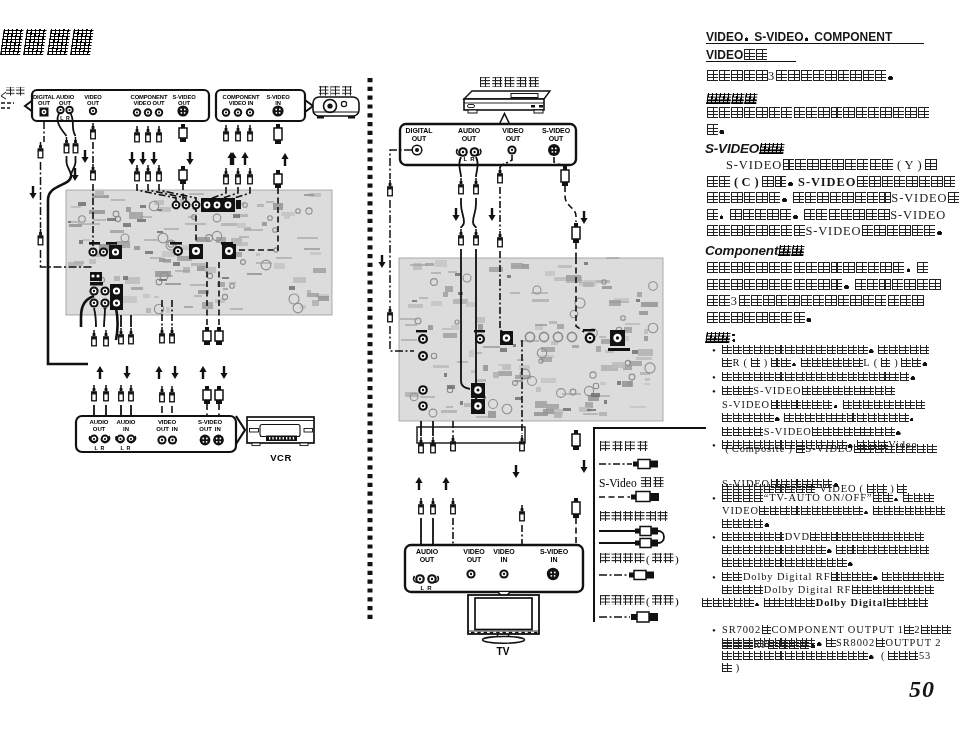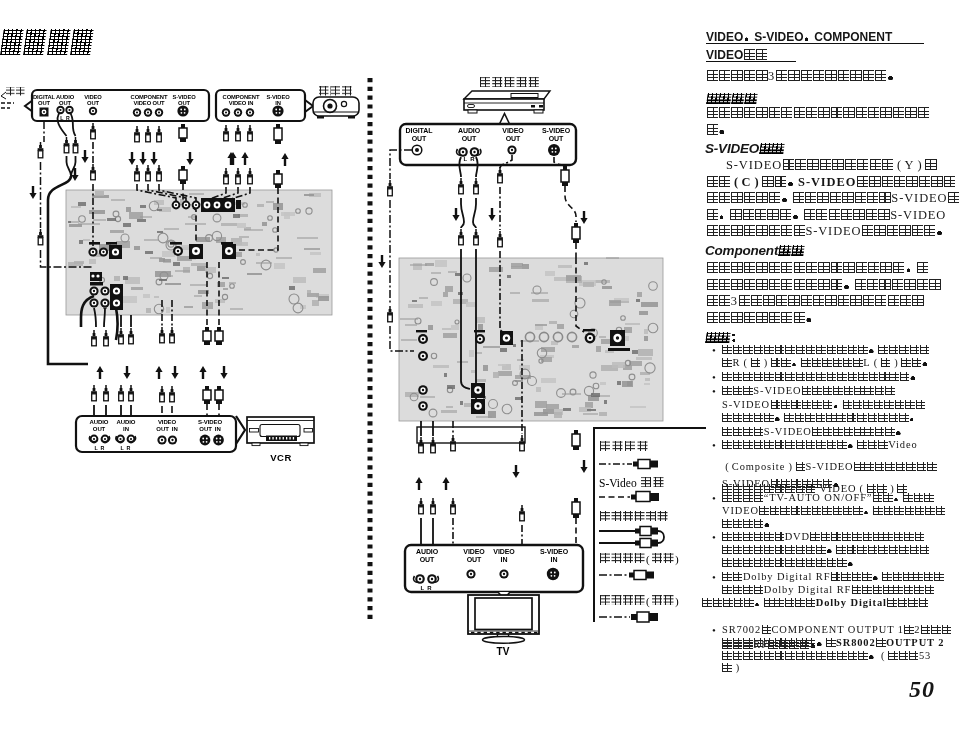--- a/index.html
+++ b/index.html
@@ -1247,31 +1247,31 @@
 <div class="hd" style="left:705px;top:331.2px;"><b class="ch"></b><b class="ch"></b><b class="cl"></b></div>
 
 <div class="nt" style="left:722px;top:344.6px;"><span class="bu">•</span><b class="c"></b><b class="c"></b><b class="c"></b><b class="c"></b><b class="c"></b><b class="c"></b><b class="c"></b><b class="c"></b><b class="c"></b><b class="c"></b><b class="c"></b><b class="c"></b><b class="c"></b><b class="c"></b><b class="p"></b><b class="c"></b><b class="c"></b><b class="c"></b><b class="c"></b><b class="c"></b></div>
 <div class="nt" style="left:722px;top:357.6px;"><b class="c"></b><span class="lt">R</span><span class="pw">(</span><b class="c"></b><span class="pw">)</span><b class="c"></b><b class="c"></b><b class="m"></b><b class="c"></b><b class="c"></b><b class="c"></b><b class="c"></b><b class="c"></b><b class="c"></b><span class="lt">L</span><span class="pw">(</span><b class="c"></b><span class="pw">)</span><b class="c"></b><b class="c"></b><b class="p"></b></div>
 <div class="nt" style="left:722px;top:371.6px;"><span class="bu">•</span><b class="c"></b><b class="c"></b><b class="c"></b><b class="c"></b><b class="c"></b><b class="c"></b><b class="c"></b><b class="c"></b><b class="c"></b><b class="c"></b><b class="c"></b><b class="c"></b><b class="c"></b><b class="c"></b><b class="c"></b><b class="c"></b><b class="c"></b><b class="c"></b><b class="p"></b></div>
 <div class="nt" style="left:722px;top:385.6px;"><span class="bu">•</span><b class="c"></b><b class="c"></b><b class="c"></b><span class="lt">S-VIDEO</span><b class="c"></b><b class="c"></b><b class="c"></b><b class="c"></b><b class="c"></b><b class="c"></b><b class="c"></b><b class="c"></b><b class="c"></b></div>
 <div class="nt" style="left:722px;top:399.6px;"><span class="lt">S-VIDEO</span><b class="c"></b><b class="c"></b><b class="c"></b><b class="c"></b><b class="c"></b><b class="c"></b><b class="m"></b><b class="c"></b><b class="c"></b><b class="c"></b><b class="c"></b><b class="c"></b><b class="c"></b><b class="c"></b><b class="c"></b></div>
 <div class="nt" style="left:722px;top:412.6px;"><b class="c"></b><b class="c"></b><b class="c"></b><b class="c"></b><b class="c"></b><b class="p"></b><b class="c"></b><b class="c"></b><b class="c"></b><b class="c"></b><b class="c"></b><b class="c"></b><b class="c"></b><b class="c"></b><b class="c"></b><b class="c"></b><b class="c"></b><b class="c"></b><b class="m"></b></div>
 <div class="nt" style="left:722px;top:426.6px;"><b class="c"></b><b class="c"></b><b class="c"></b><b class="c"></b><span class="lt">S-VIDEO</span><b class="c"></b><b class="c"></b><b class="c"></b><b class="c"></b><b class="c"></b><b class="c"></b><b class="c"></b><b class="c"></b><b class="p"></b></div>
 <div class="nt" style="left:722px;top:439.6px;"><span class="bu">•</span><b class="c"></b><b class="c"></b><b class="c"></b><b class="c"></b><b class="c"></b><b class="c"></b><b class="c"></b><b class="c"></b><b class="c"></b><b class="c"></b><b class="c"></b><b class="c"></b><b class="p"></b><b class="c"></b><b class="c"></b><b class="c"></b><span class="lt">Video</span></div>
-<div class="nt" style="left:722px;top:462px;"><span class="pw">(</span><span class="lt">Composite</span><span class="pw">)</span><b class="c"></b><span class="lt">S-VIDEO</span><b class="c"></b><b class="c"></b><b class="c"></b><b class="c"></b><b class="c"></b><b class="c"></b><b class="c"></b><b class="c"></b></div>
+<div class="nt" style="left:722px;top:444px;"><span class="pw">(</span><span class="lt">Composite</span><span class="pw">)</span><b class="c"></b><span class="lt">S-VIDEO</span><b class="c"></b><b class="c"></b><b class="c"></b><b class="c"></b><b class="c"></b><b class="c"></b><b class="c"></b><b class="c"></b></div>
 <div class="nt" style="left:722px;top:484px;"><b class="c"></b><b class="c"></b><b class="c"></b><b class="c"></b><b class="c"></b><b class="c"></b><b class="c"></b><b class="c"></b><b class="c"></b><span class="lt">&nbsp;VIDEO</span><span class="pw">(</span><b class="c"></b><b class="c"></b><span class="pw">)</span><b class="c"></b></div>
 <div class="nt" style="left:722px;top:478.6px;"><span class="lt">S-VIDEO</span><b class="c"></b><b class="c"></b><b class="c"></b><b class="c"></b><b class="c"></b><b class="c"></b><b class="p"></b></div>
 <div class="nt" style="left:722px;top:492.6px;"><span class="bu">•</span><b class="c"></b><b class="c"></b><b class="c"></b><b class="c"></b><span class="lt">“TV-AUTO ON/OFF”</span><b class="c"></b><b class="c"></b><b class="m"></b><b class="c"></b><b class="c"></b><b class="c"></b></div>
 <div class="nt" style="left:722px;top:505.6px;"><span class="lt">VIDEO</span><b class="c"></b><b class="c"></b><b class="c"></b><b class="c"></b><b class="c"></b><b class="c"></b><b class="c"></b><b class="c"></b><b class="c"></b><b class="c"></b><b class="m"></b><b class="c"></b><b class="c"></b><b class="c"></b><b class="c"></b><b class="c"></b><b class="c"></b><b class="c"></b></div>
 <div class="nt" style="left:722px;top:518.6px;"><b class="c"></b><b class="c"></b><b class="c"></b><b class="c"></b><b class="p"></b></div>
 <div class="nt" style="left:722px;top:531.6px;"><span class="bu">•</span><b class="c"></b><b class="c"></b><b class="c"></b><b class="c"></b><b class="c"></b><b class="c"></b><span class="lt">DVD</span><b class="c"></b><b class="c"></b><b class="c"></b><b class="c"></b><b class="c"></b><b class="c"></b><b class="c"></b><b class="c"></b><b class="c"></b><b class="c"></b><b class="c"></b></div>
 <div class="nt" style="left:722px;top:544.6px;"><b class="c"></b><b class="c"></b><b class="c"></b><b class="c"></b><b class="c"></b><b class="c"></b><b class="c"></b><b class="c"></b><b class="c"></b><b class="c"></b><b class="p"></b><b class="c"></b><b class="c"></b><b class="c"></b><b class="c"></b><b class="c"></b><b class="c"></b><b class="c"></b><b class="c"></b><b class="c"></b></div>
 <div class="nt" style="left:722px;top:557.6px;"><b class="c"></b><b class="c"></b><b class="c"></b><b class="c"></b><b class="c"></b><b class="c"></b><b class="c"></b><b class="c"></b><b class="c"></b><b class="c"></b><b class="c"></b><b class="c"></b><b class="p"></b></div>
 <div class="nt" style="left:722px;top:571.6px;"><span class="bu">•</span><b class="c"></b><b class="c"></b><span class="lt">Dolby Digital RF</span><b class="c"></b><b class="c"></b><b class="c"></b><b class="c"></b><b class="p"></b><b class="c"></b><b class="c"></b><b class="c"></b><b class="c"></b><b class="c"></b><b class="c"></b></div>
 <div class="nt" style="left:722px;top:584.6px;"><b class="c"></b><b class="c"></b><b class="c"></b><b class="c"></b><span class="lt">Dolby Digital RF</span><b class="c"></b><b class="c"></b><b class="c"></b><b class="c"></b><b class="c"></b><b class="c"></b><b class="c"></b><b class="c"></b></div>
 <div class="nt" style="left:702px;top:597.6px;font-weight:bold;"><b class="c"></b><b class="c"></b><b class="c"></b><b class="c"></b><b class="c"></b><b class="m"></b><b class="c"></b><b class="c"></b><b class="c"></b><b class="c"></b><b class="c"></b><span class="lt">Dolby Digital</span><b class="c"></b><b class="c"></b><b class="c"></b><b class="c"></b></div>
 <div class="nt" style="left:722px;top:611.6px;margin-top:28px;"><b class="c"></b><b class="c"></b><b class="c"></b><span class="lt">RF</span><b class="c"></b><b class="c"></b><b class="c"></b><b class="c"></b><b class="p"></b></div>
 <div class="nt" style="left:722px;top:624.6px;"><span class="bu">•</span><span class="lt">SR7002</span><b class="c"></b><span class="lt">COMPONENT OUTPUT 1</span><b class="c"></b><span class="lt">2</span><b class="c"></b><b class="c"></b><b class="c"></b></div>
-<div class="nt" style="left:722px;top:637.6px;font-weight:bold;"><b class="c"></b><b class="c"></b><b class="c"></b><b class="c"></b><b class="c"></b><b class="c"></b><b class="c"></b><b class="c"></b><b class="c"></b><b class="p"></b><b class="c"></b><span class="lt">SR8002</span><b class="c"></b><span class="lt">OUTPUT 2</span></div>
+<div class="nt" style="left:722px;top:637.6px;"><b class="c"></b><b class="c"></b><b class="c"></b><b class="c"></b><b class="c"></b><b class="c"></b><b class="c"></b><b class="c"></b><b class="c"></b><b class="p"></b><b class="c"></b><span class="lt">SR8002</span><b class="c"></b><span class="lt">OUTPUT 2</span></div>
 <div class="nt" style="left:722px;top:650.6px;"><b class="c"></b><b class="c"></b><b class="c"></b><b class="c"></b><b class="c"></b><b class="c"></b><b class="c"></b><b class="c"></b><b class="c"></b><b class="c"></b><b class="c"></b><b class="c"></b><b class="c"></b><b class="c"></b><b class="p"></b><span class="pw">(</span><b class="c"></b><b class="c"></b><b class="c"></b><span class="lt">53</span></div>
 <div class="nt" style="left:722px;top:662.6px;"><b class="c"></b><span class="pw">)</span></div>
 
 <div id="pgno">50</div>
 </div>
 </body></html>

